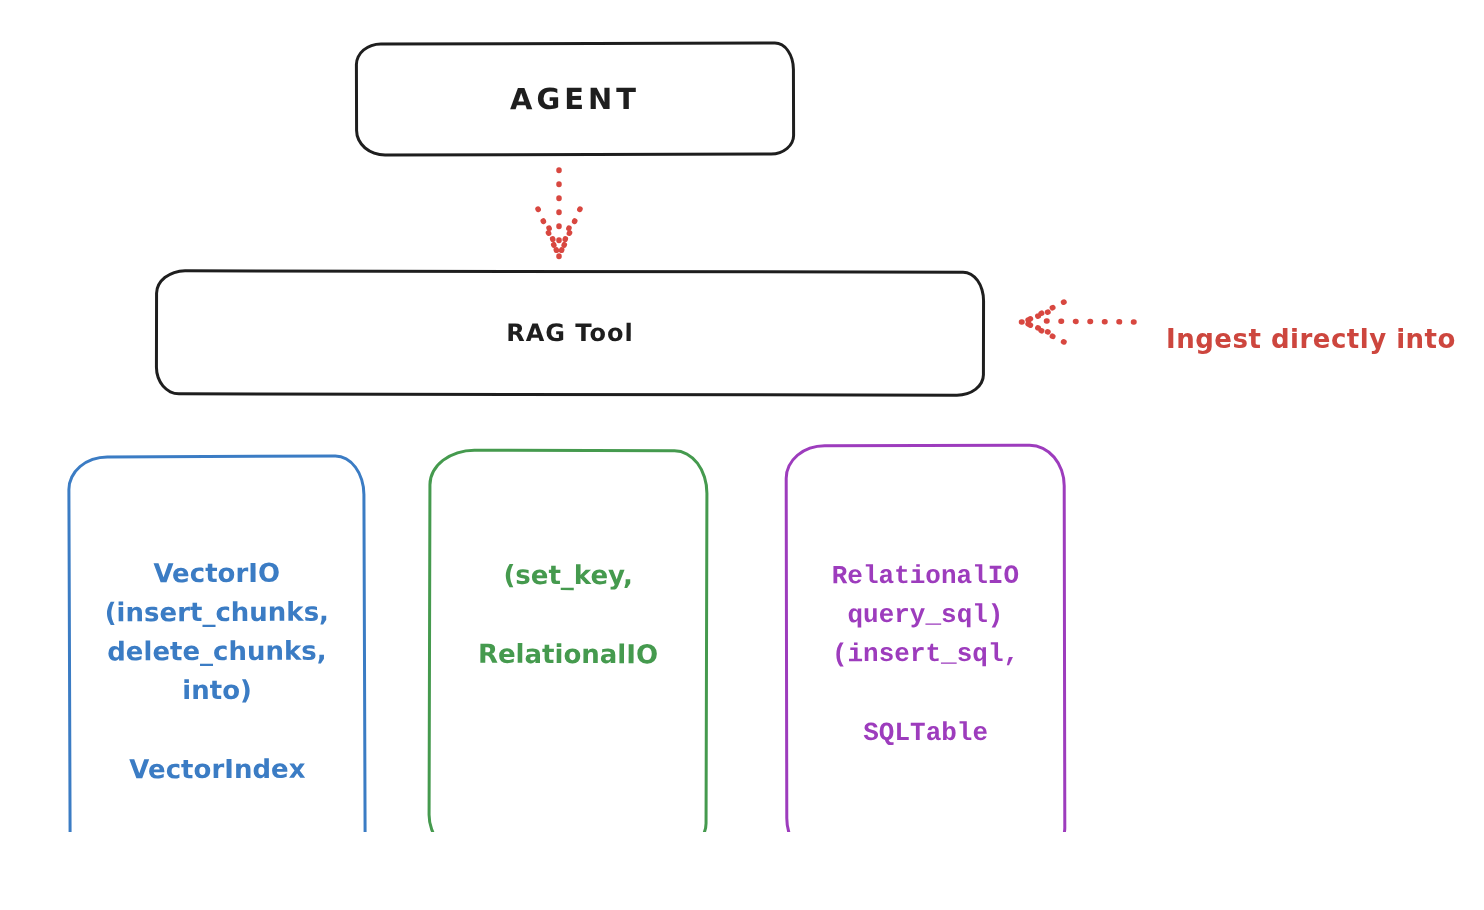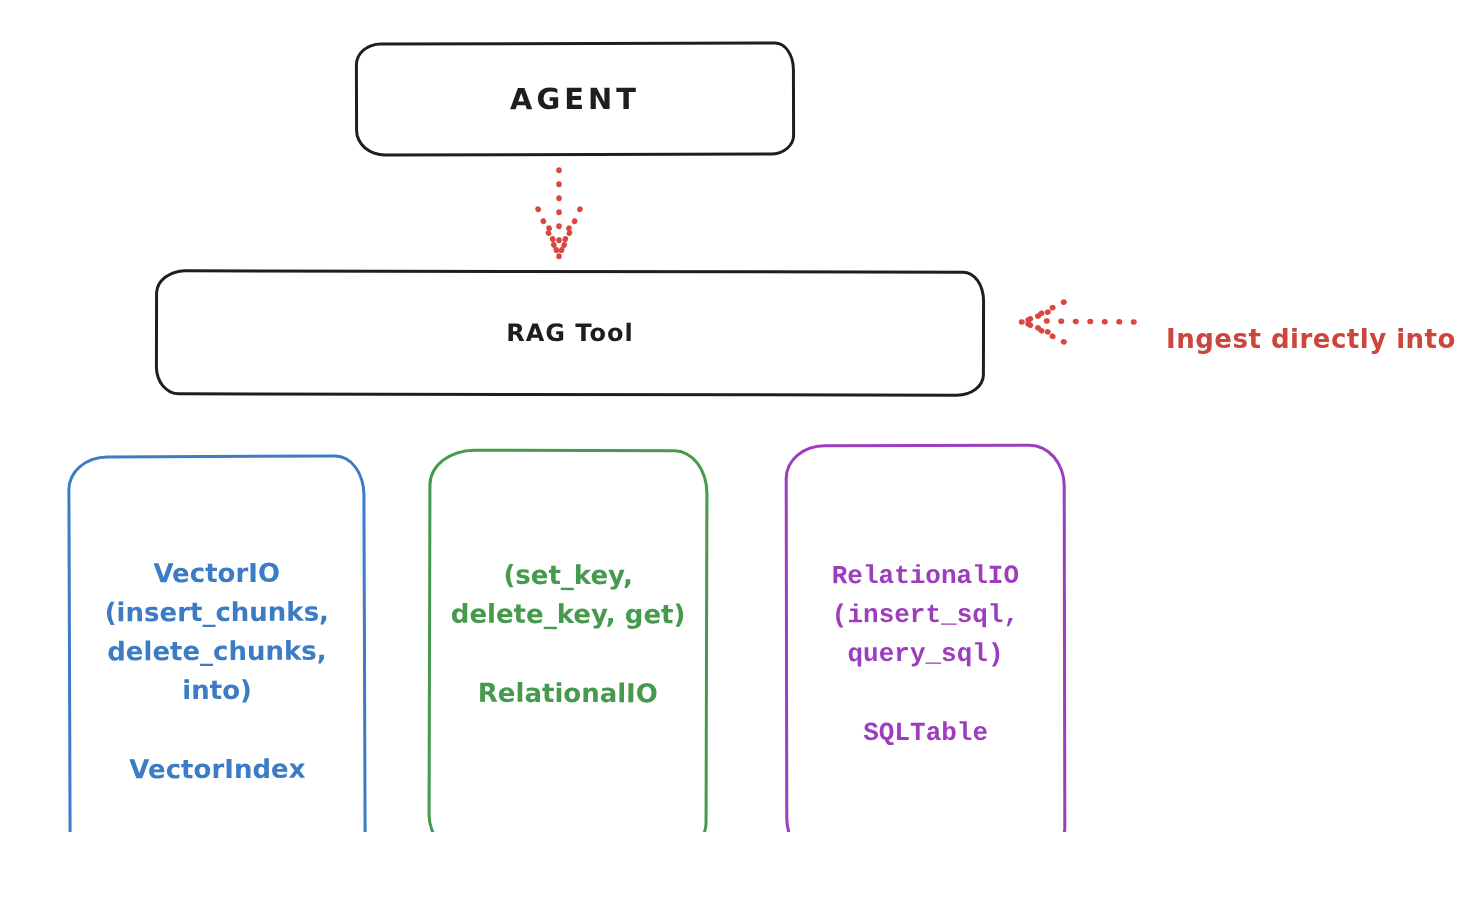--- a/index.html
+++ b/index.html
@@ -152,24 +152,23 @@
   <div class="box backend backend-vector">
     <div>VectorIO</div>
     <div>(insert_chunks,</div>
     <div>delete_chunks,</div>
     <div>into)</div>
     <div class="index-label">VectorIndex</div>
   </div>
 
   <div class="box backend backend-keyvalue">
     <div>(set_key,</div>
-    <div>delete_key, get)</div>
     <div class="index-label">RelationalIO</div>
   </div>
 
   <div class="box backend backend-relational">
     <div>RelationalIO</div>
+    <div>query_sql)</div>
     <div>(insert_sql,</div>
-    <div>query_sql)</div>
     <div class="index-label">SQLTable</div>
   </div>
 
 </div>
 
 </body></html>

